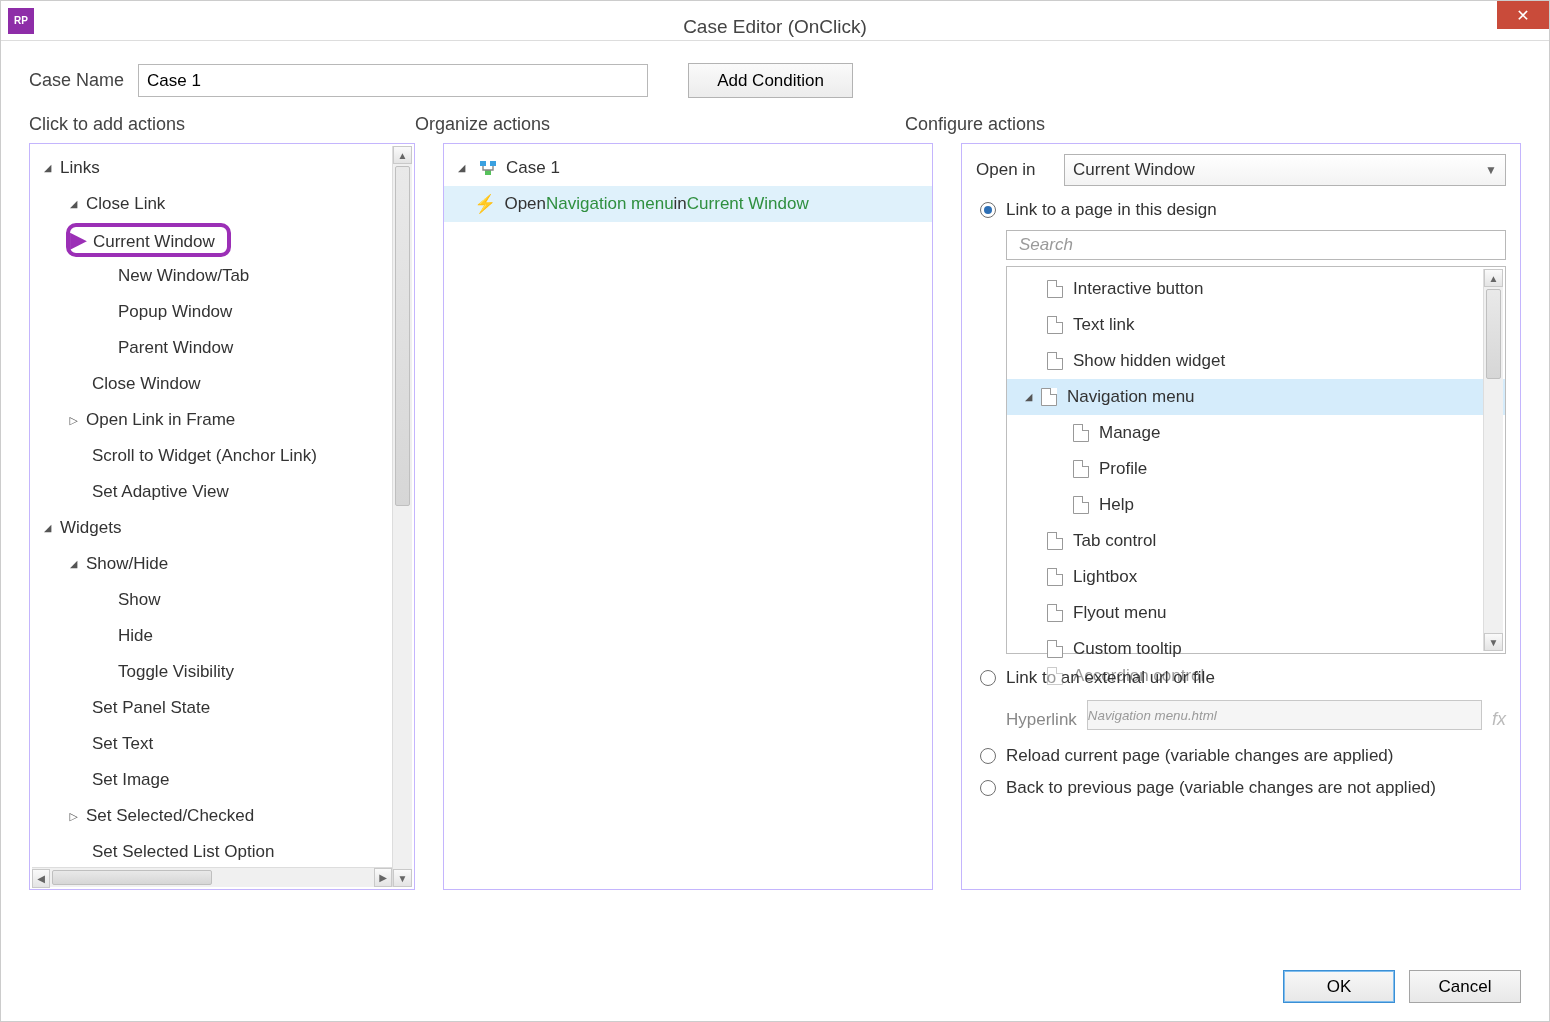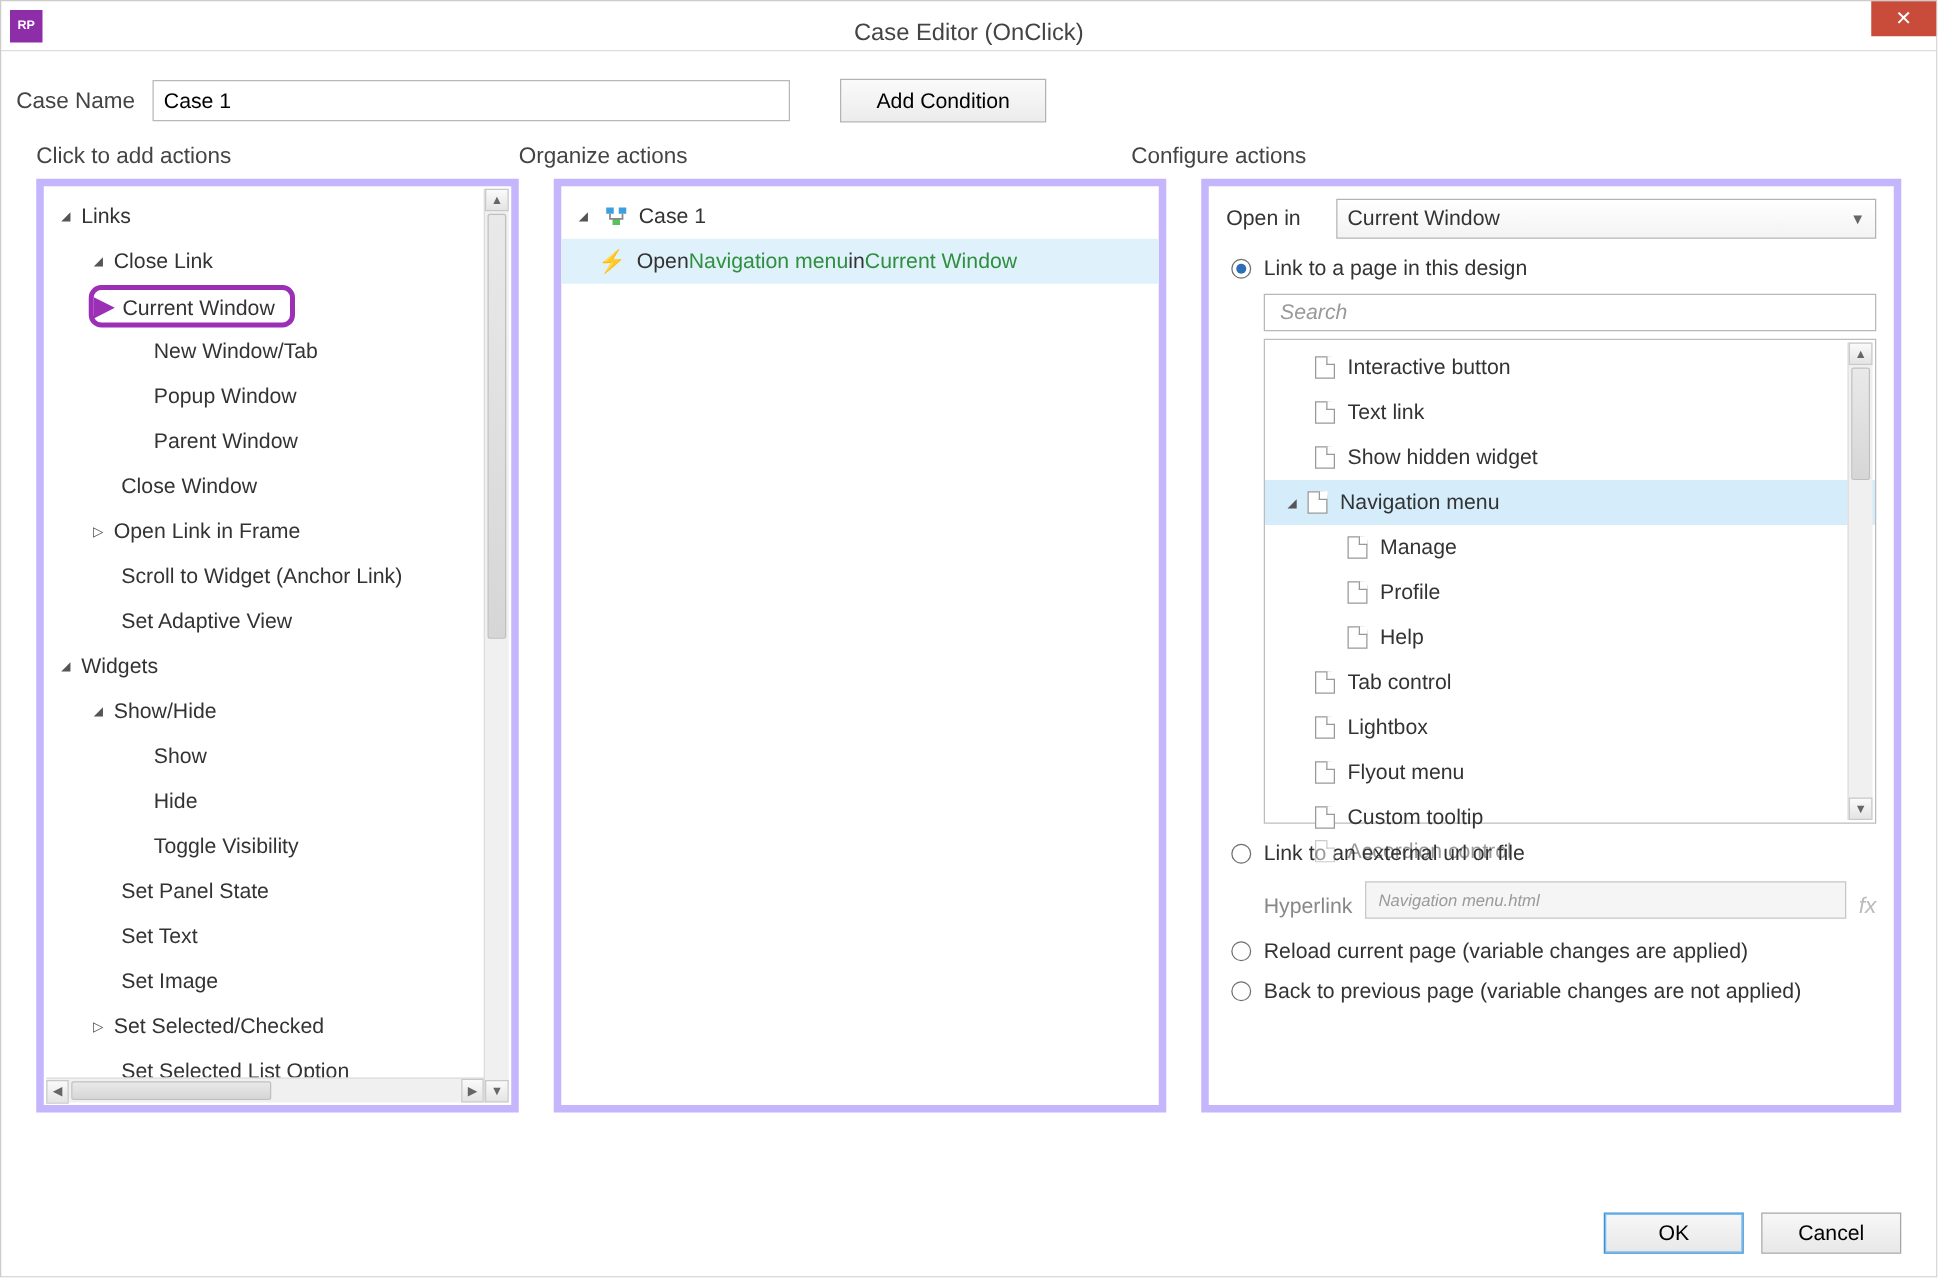--- a/index.html
+++ b/index.html
@@ -5,32 +5,32 @@
   * { box-sizing: border-box; }
   html, body { margin: 0; padding: 0; font-family: "Segoe UI", Tahoma, Arial, sans-serif; font-size: 15px; color: #333; background: #fff; }
   #app { width: 1550px; height: 1022px; border: 1px solid #ccc; position: relative; display: flex; flex-direction: column; }
   
   .titlebar { height: 40px; display: flex; align-items: center; border-bottom: 1px solid #ddd; position: relative; }
   .app-icon { width: 26px; height: 26px; background:#8e2da8; margin: 0 9px 0 7px; display:flex;align-items:center;justify-content:center;}
   .app-icon-inner{font-size:10px;color:#fff;font-weight:bold;}
   .titlebar-title { position:absolute; left:0; right:0; text-align:center; font-size:19px; color:#444;margin-top:13px;}
   .close-btn { position:absolute; right:0; top:0; width:52px; height:28px; background:#c94b3a; color:#fff; display:flex; align-items:center; justify-content:center; font-size:16px; cursor:pointer;}
   
-  .casename-row { display:flex; align-items:center; padding: 22px 28px 8px 12px; gap: 14px;}
+  .casename-row { display:flex; align-items:center; padding: 22px 28px 8px 28px; gap: 14px;}
   .casename-label { font-size:18px; color:#444; }
   .casename-input { width: 510px; height:33px; border:1px solid #b8b8b8; padding: 3px 8px; font-size:17px;}
   .add-cond-btn { margin-left: 26px; width:165px; height:35px; border:1px solid #b3b3b3; background:linear-gradient(#fafafa,#ececec); font-size:17px; cursor:pointer;}
   
   .cols-header { display:flex; padding: 8px 28px 8px 28px; font-size:18px; color:#444; }
   .colh-left { width: 386px; }
   .colh-mid { width: 490px; }
   .colh-right { flex:1; }
   
   .cols { display:flex; padding: 0 28px 10px 28px; gap:0; flex:1; min-height:0;}
-  .panel { border:6px solid #c4b5fd; background:#fff; position:relative; }
+  .panel { border:1px solid #c4b5fd; background:#fff; position:relative; }
   .panel-left { width: 386px; height: 747px; margin-right: 28px; }
   .panel-mid  { width: 490px; height: 747px; margin-right: 28px;}
   .panel-right{ flex:1; height: 747px;}
 
   
   .fake-vscroll { position:absolute; right:2px; top:2px; bottom:2px; width:20px; background:#f0f0f0; border-left:1px solid #ddd;}
   .fake-vscroll .arrow { height:18px; background:linear-gradient(#fafafa,#e4e4e4); border:1px solid #c9c9c9; display:flex;align-items:center;justify-content:center;font-size:10px;color:#666;}
   .fake-vscroll .thumb { position:absolute; left:2px; right:2px; background:linear-gradient(#e9e9e9,#d6d6d6); border:1px solid #bfbfbf; border-radius:2px;}
   .fake-hscroll { position:absolute; bottom:2px; left:2px; right:22px; height:20px; background:#f0f0f0; border-top:1px solid #ddd;}
   .fake-hscroll .arrow { width:18px; height:100%; background:linear-gradient(#fafafa,#e4e4e4); border:1px solid #c9c9c9; display:inline-flex;align-items:center;justify-content:center;font-size:10px;color:#666;}
@@ -72,21 +72,21 @@
   .page-list-wrap{margin:0 0 8px 30px;border:1px solid #bdbdbd;height:388px;position:relative;}
   .page-list{padding:4px 0 0 0;}
   .plrow{height:36px;display:flex;align-items:center;padding-left:14px;cursor:pointer;}
   .plrow.sel{background:#d5ecfb;}
   .plrow .caret{width:16px;}
   .plrow .pad{display:inline-block;width:26px;}
   .page-ico{width:16px;height:18px;border:1.5px solid #999;border-top-right-radius:4px;position:relative;margin-right:10px;background:#fff;}
   .page-ico::after{content:"";position:absolute;right:-1px;top:-1px;width:6px;height:6px;border-left:1.5px solid #999;border-bottom:1.5px solid #999;background:#fff;}
   .hyper-row{display:flex;align-items:flex-end;margin:6px 0 10px 30px;gap:10px;}
   .hyper-label{color:#888;}
-  .hyper-input{flex:1;height:30px;border:1px solid #c8c8c8;background:#f5f5f5;color:#9a9a9a;padding:3px 10px;font-style:italic;}
+  .hyper-input{flex:1;height:30px;border:1px solid #c8c8c8;background:#f5f5f5;color:#9a9a9a;padding:3px 0;font-style:italic;}
   .fx{color:#bbb;font-size:18px;font-style:italic;}
 
   
   .footer { position:absolute; right:28px; bottom:18px; display:flex; gap:14px;}
   .btn { width:112px; height:33px; border:1px solid #a5a5a5; background:linear-gradient(#f7f7f7,#e8e8e8); font-size:17px; cursor:pointer;}
   .btn.primary{border:1px solid #3b8fd4;box-shadow:inset 0 0 0 1px #7fbdee;}
 </style>
 </head>
 <body>
 

